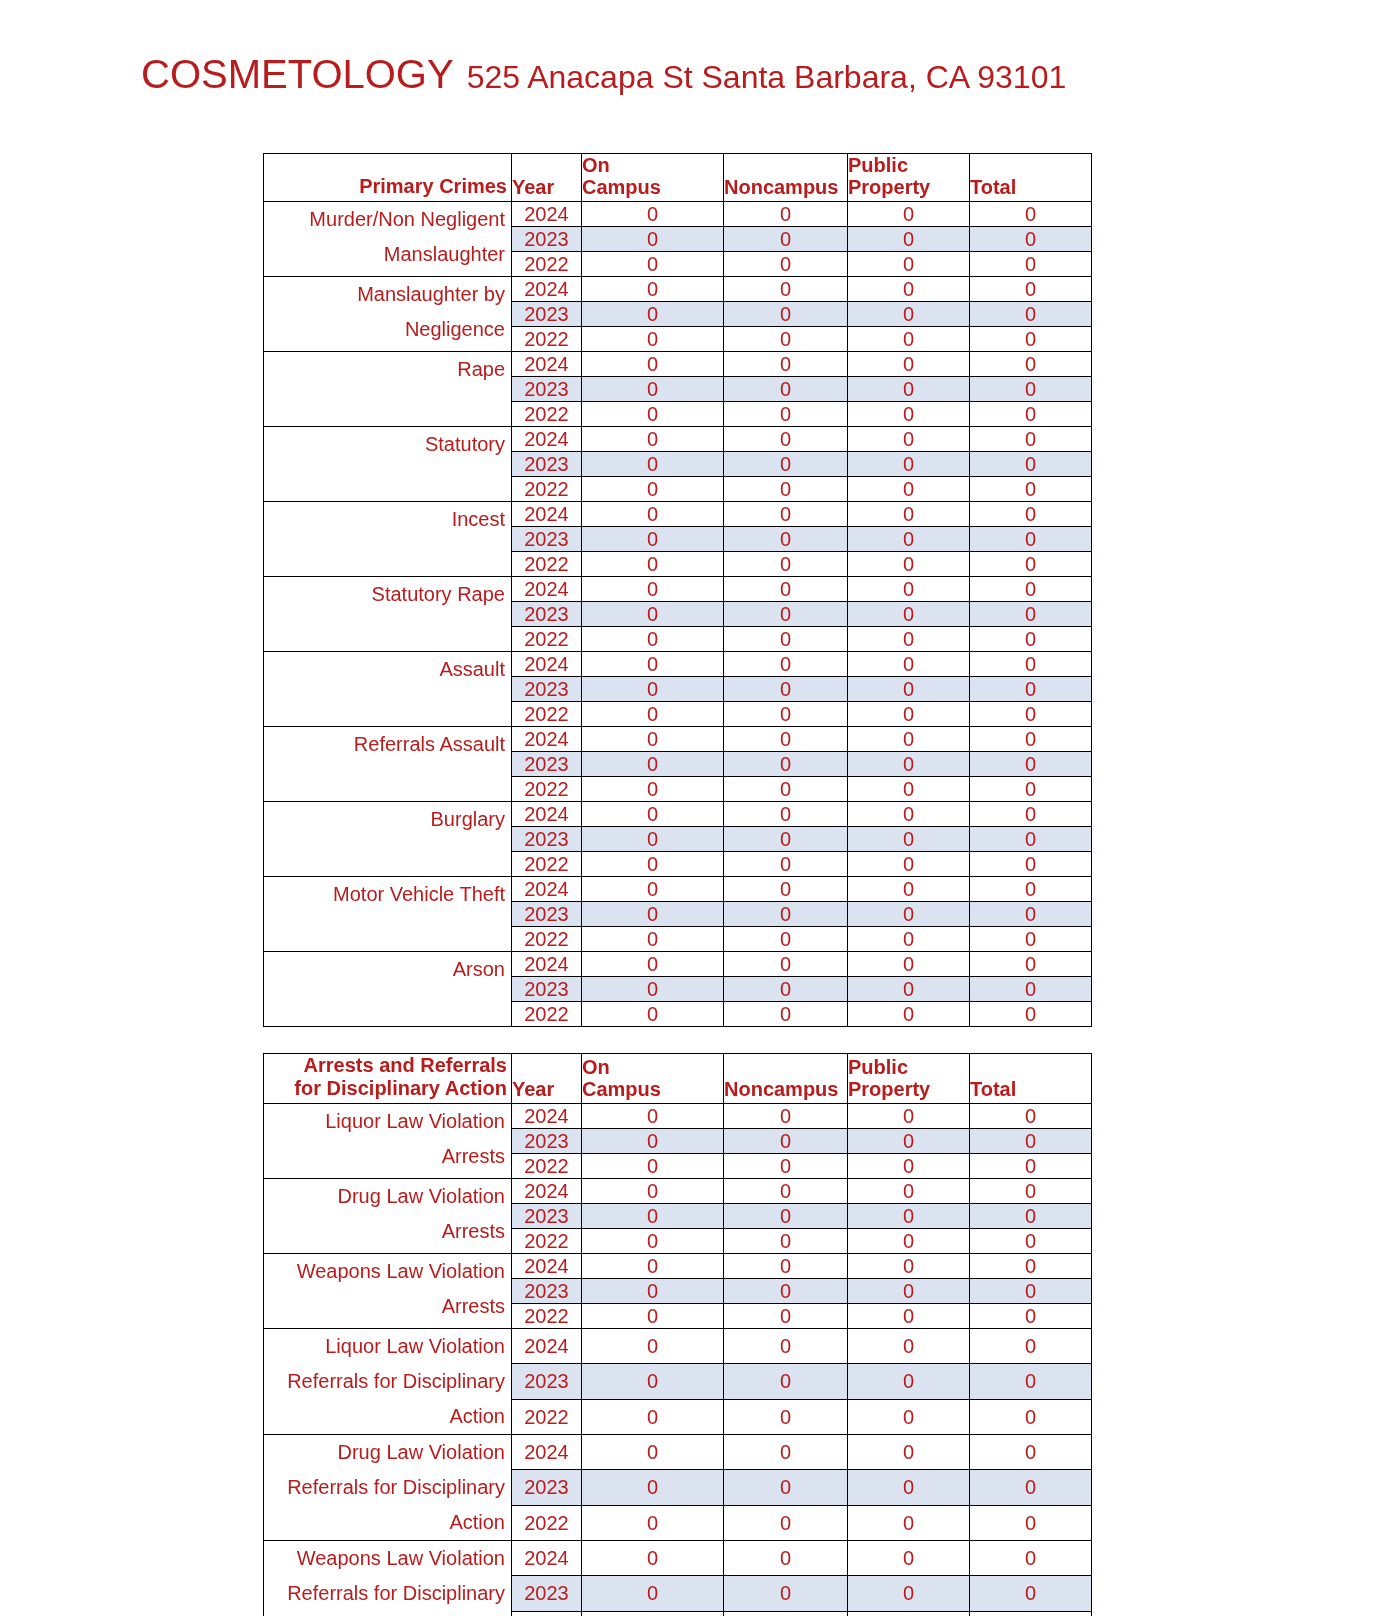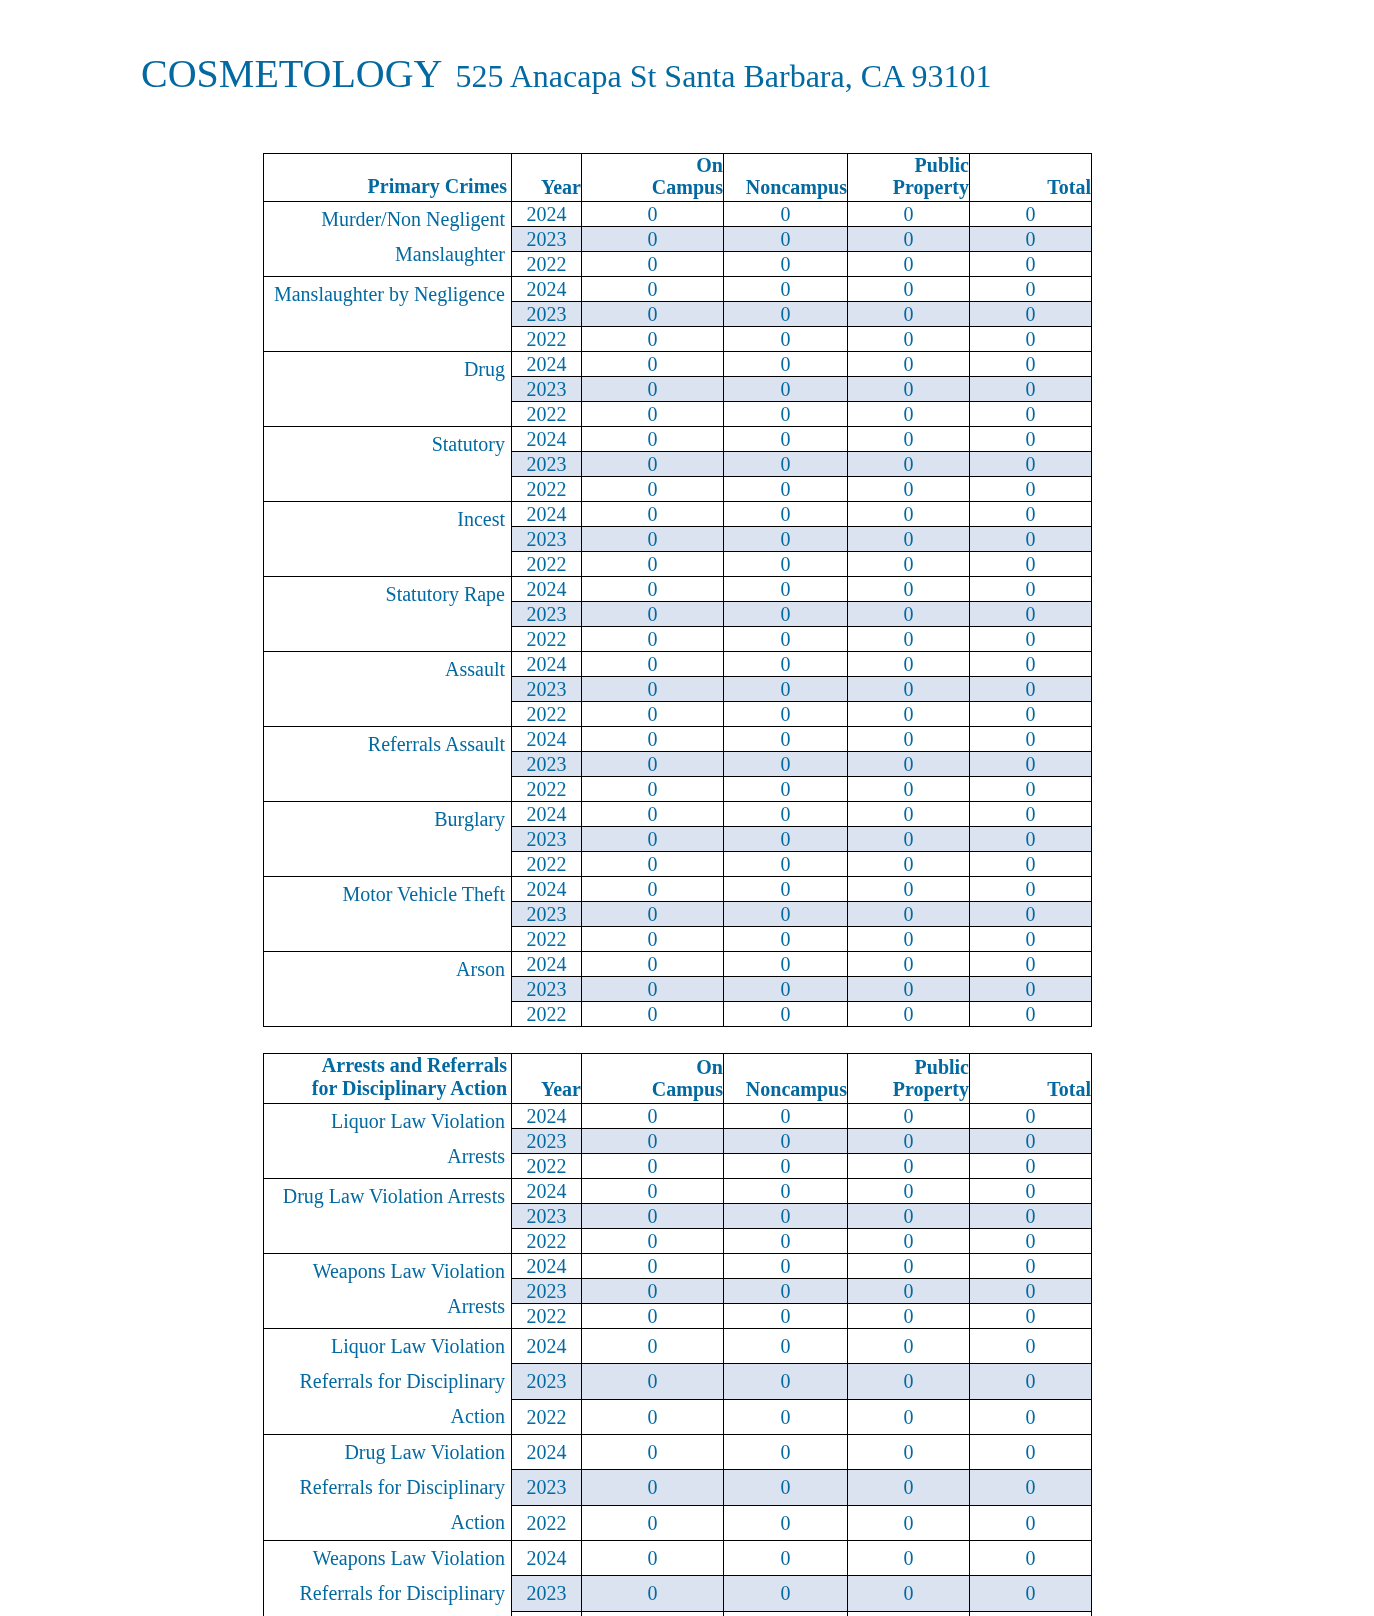--- a/index.html
+++ b/index.html
@@ -1,22 +1,22 @@
 <!DOCTYPE html>
 <html><head>
 <meta charset="utf-8">
 <style>
   html, body { margin: 0; padding: 0; background: #ffffff; }
   .page {
     position: relative;
     width: 1374px;
     height: 1616px;
     background: #ffffff;
-    font-family: Liberation Serif, serif;
-    color: #0369a1;
+    font-family: Liberation Sans, sans-serif;
+    color: #b91c1c;
     overflow: hidden;
   }
   .doc-header {
     position: absolute;
     left: 141px;
     top: 52px;
     display: flex;
     align-items: baseline;
     gap: 13px;
     white-space: nowrap;
@@ -43,21 +43,21 @@
   .t2 thead tr { height: 46px; }
   th.label-head {
     text-align: right;
     vertical-align: bottom;
     padding: 0 4px 3px 9px;
     white-space: pre-line;
     line-height: 23px;
     font-weight: bold;
   }
   th.col-head {
-    text-align: right;
+    text-align: left;
     vertical-align: bottom;
     padding: 0 0 3px 0;
     white-space: pre-line;
     line-height: 22px;
     font-weight: bold;
   }
   td.label-cell {
     text-align: right;
     vertical-align: top;
     padding: 0 6px 0 9px;
@@ -143,21 +143,21 @@
           <td class="value-cell">0</td>
         </tr>
         <tr>
           <td class="year-cell">2022</td>
           <td class="value-cell">0</td>
           <td class="value-cell">0</td>
           <td class="value-cell">0</td>
           <td class="value-cell">0</td>
         </tr>
         <tr>
-          <td class="label-cell" rowspan="3">Drug</td>
+          <td class="label-cell" rowspan="3">Rape</td>
           <td class="year-cell">2024</td>
           <td class="value-cell">0</td>
           <td class="value-cell">0</td>
           <td class="value-cell">0</td>
           <td class="value-cell">0</td>
         </tr>
         <tr class="shaded">
           <td class="year-cell">2023</td>
           <td class="value-cell">0</td>
           <td class="value-cell">0</td>

